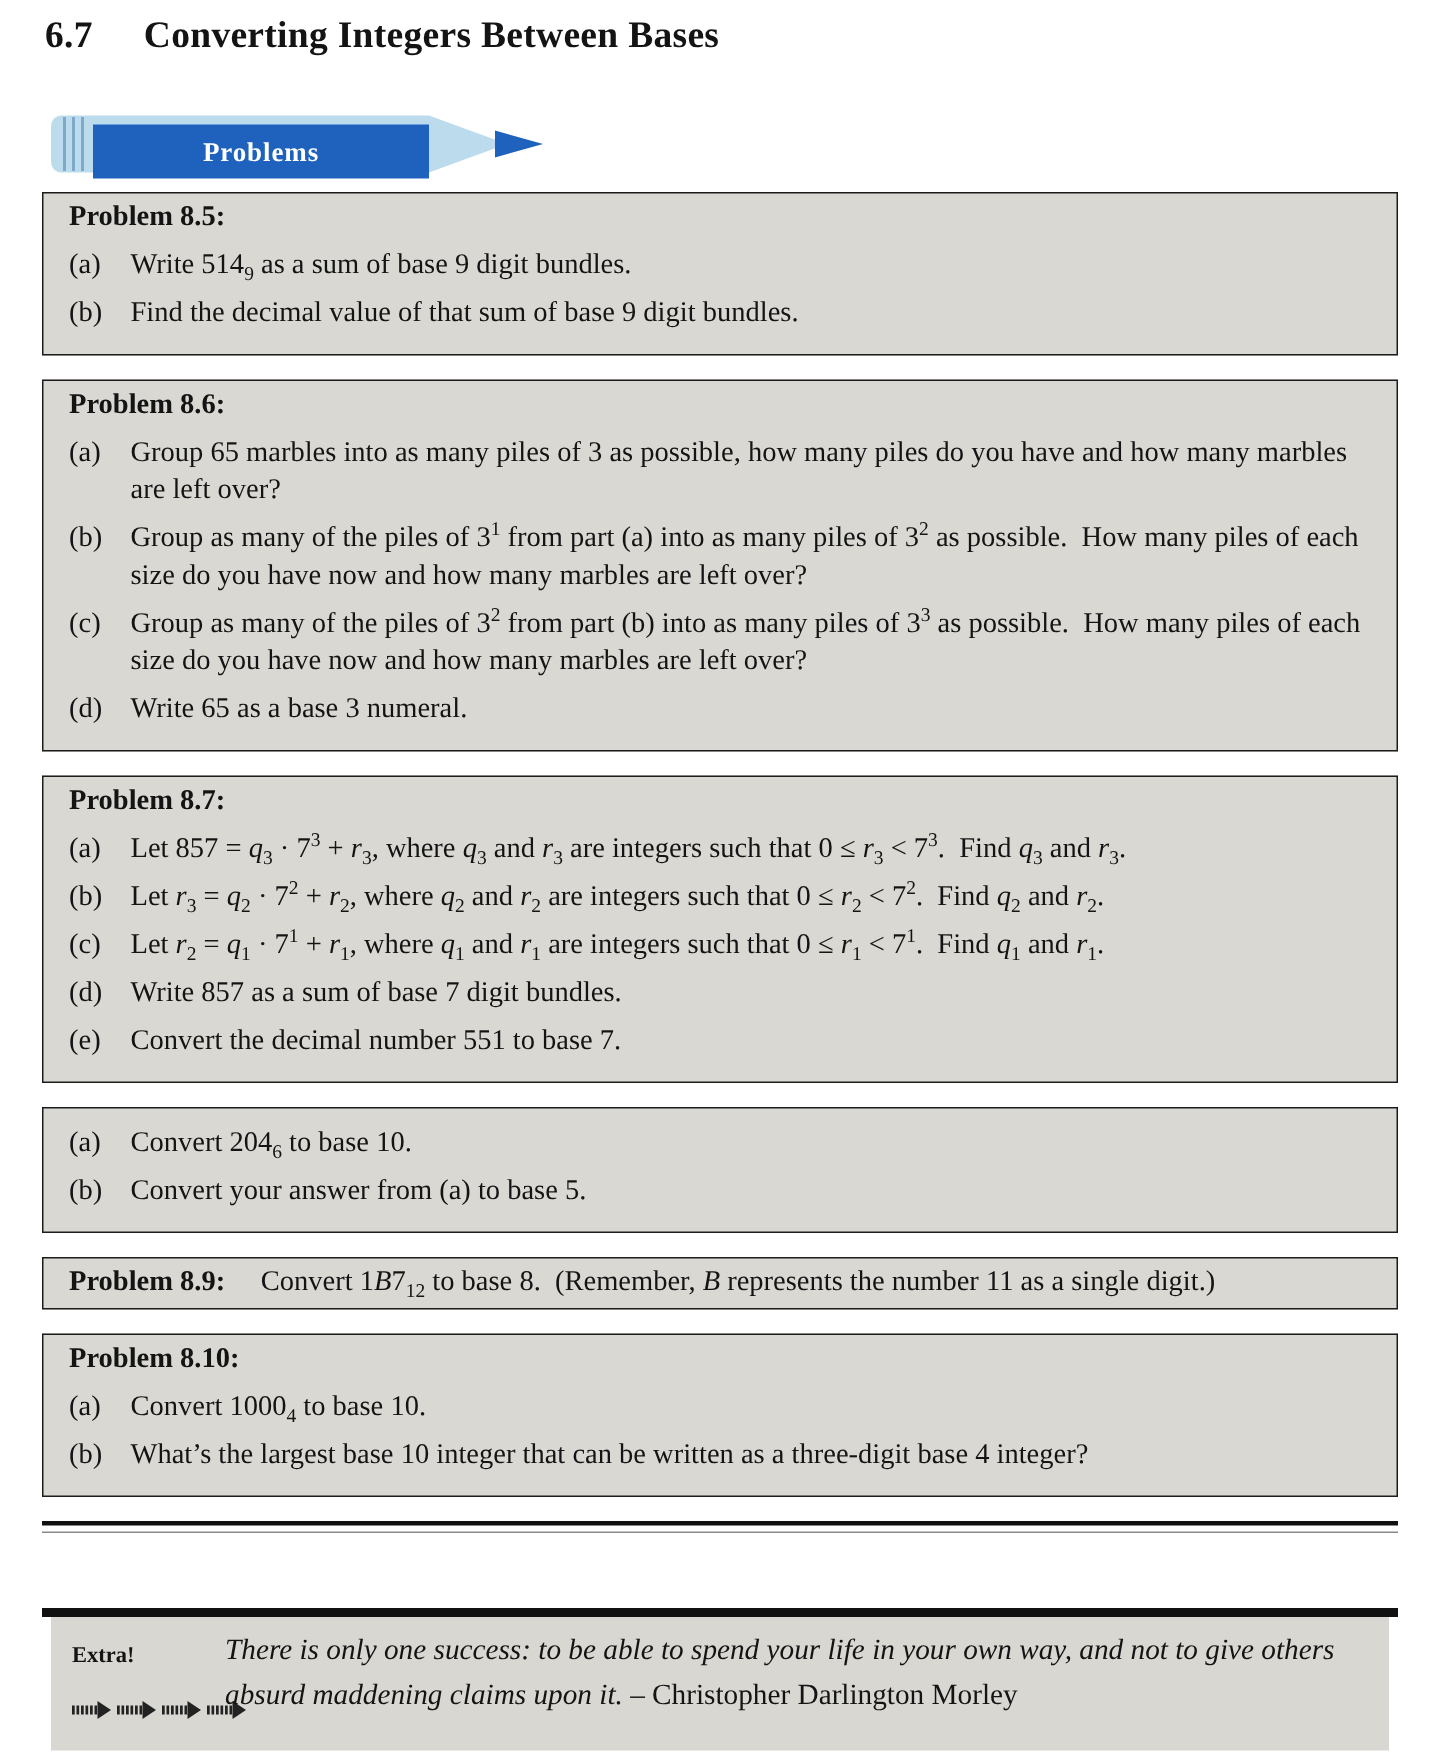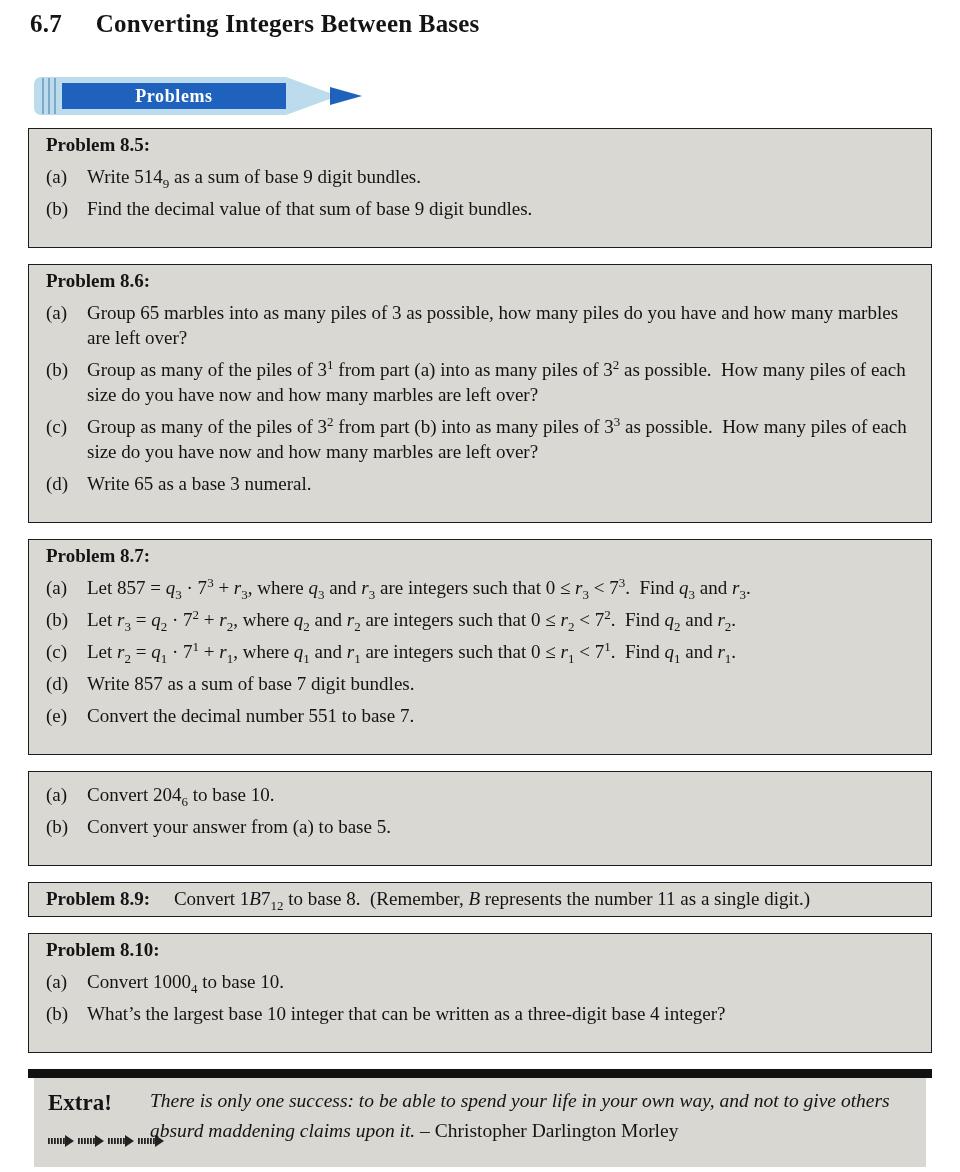--- a/index.html
+++ b/index.html
@@ -26,21 +26,21 @@
   .pencil{position:relative;width:330px;height:44px;margin:36px 0 10px 6px;}
   .pencil-body{
     position:absolute;left:0;top:3px;width:252px;height:38px;
     background:#bcdcee;border-radius:7px 0 0 7px;
   }
   .pencil-eraser-stripes{
     position:absolute;left:8px;top:4px;width:18px;height:36px;
     background:repeating-linear-gradient(90deg,#7ea9c9 0 2px,transparent 2px 6px);
   }
   .pencil-band{
-    position:absolute;left:28px;top:9px;width:224px;height:26px;
+    position:absolute;left:28px;top:9px;width:224px;height:36px;
     background:#1e62bd;
     display:flex;align-items:center;justify-content:center;
   }
   .pencil-band span{
     color:#ffffff;font-weight:bold;font-size:18px;letter-spacing:.6px;
   }
   .pencil-tip-light{
     position:absolute;left:252px;top:3px;width:0;height:0;
     border-left:52px solid #bcdcee;
     border-top:19px solid transparent;
@@ -51,21 +51,21 @@
     border-left:32px solid #1e62bd;
     border-top:9px solid transparent;
     border-bottom:9px solid transparent;
   }
 
   
   .problem-box{
     border:1.6px solid #1c1c1c;
     background:#d9d8d3;
     margin:0 0 16px 0;
-    padding:3px 10px 26px 17px;
+    padding:3px 10px 15px 17px;
     font-size:19px;line-height:25px;
   }
   .problem-title{font-weight:bold;}
   .problem-title.inline{display:inline;margin-right:19px;}
   .part{display:flex;margin-top:7px;}
   .part-label{flex:none;width:41px;}
   .part-text{flex:1;padding-right:2px;}
   sub{font-size:13px;line-height:0;}
   sup{font-size:13px;line-height:0;}
   .problem-box.single{padding-bottom:5px;}
@@ -81,21 +81,21 @@
   }
   .extra-bar{height:6px;background:#111;}
   .extra-inner{
     background:#d8d7d2;
     margin:0 6px;
     padding:8px 12px 10px 14px;
     display:flex;
     font-size:19.5px;line-height:30px;
   }
   .extra-gutter{flex:none;width:102px;padding-top:2px;}
-  .extra-label{font-weight:bold;font-size:23px;}
+  .extra-label{font-weight:bold;font-size:15px;}
   .arrows{display:block;margin-top:8px;}
   .extra-text{flex:1;}
   .quote{font-style:italic;}
   .attr{font-style:normal;}
 </style>
 </head>
 <body>
 
 <div class="content">
 

